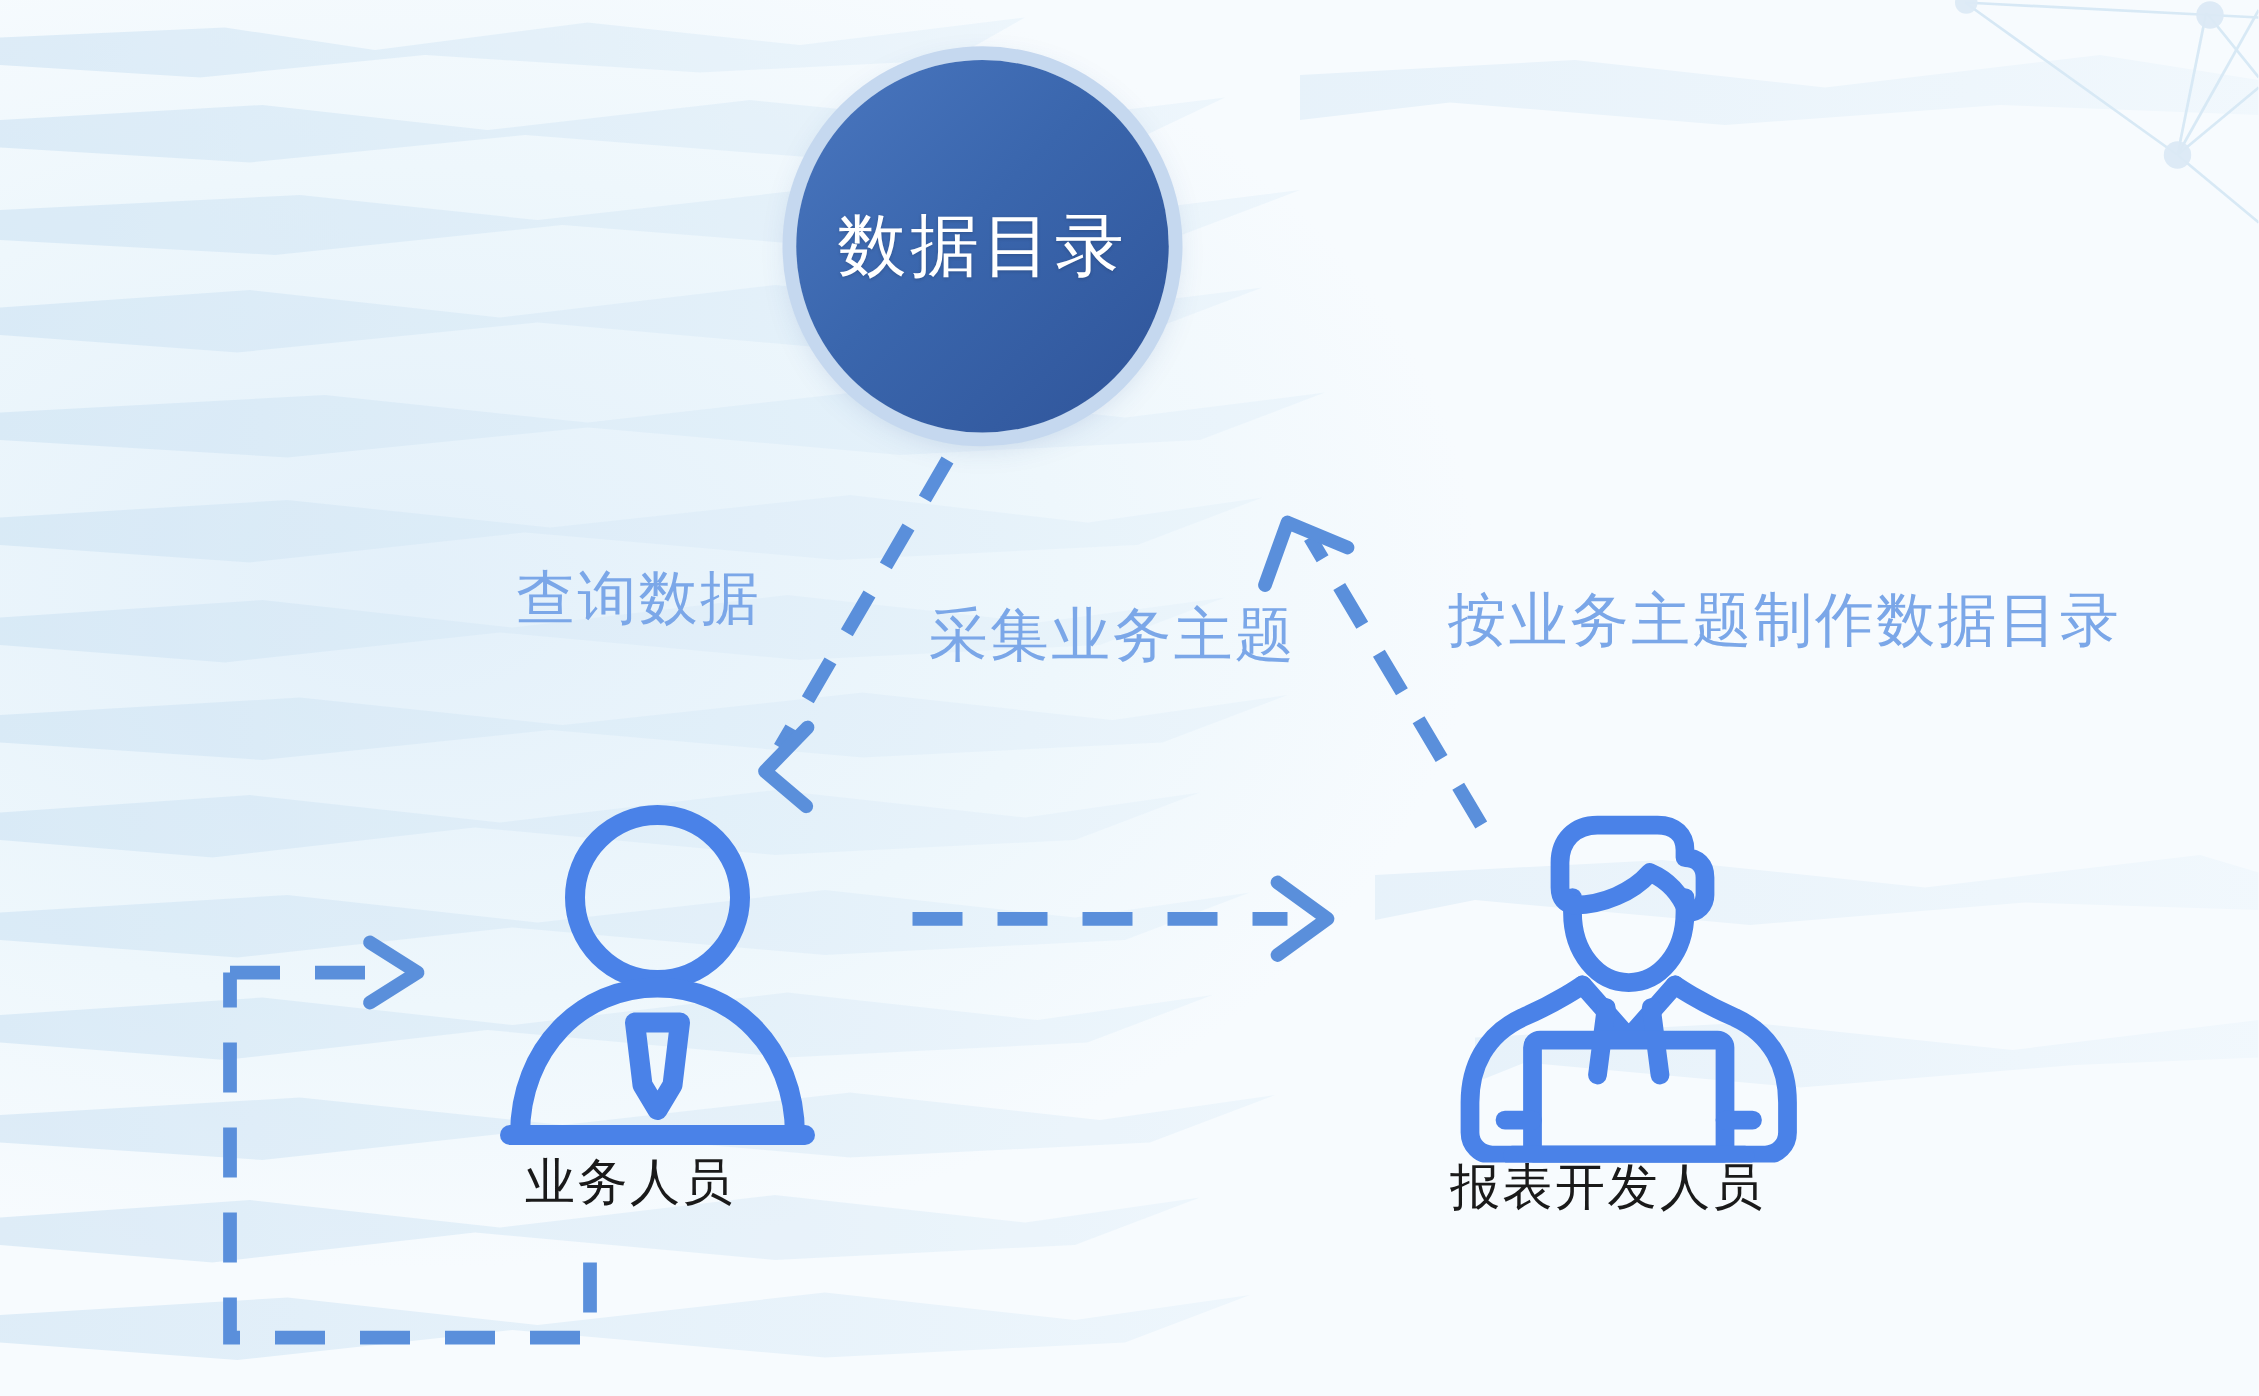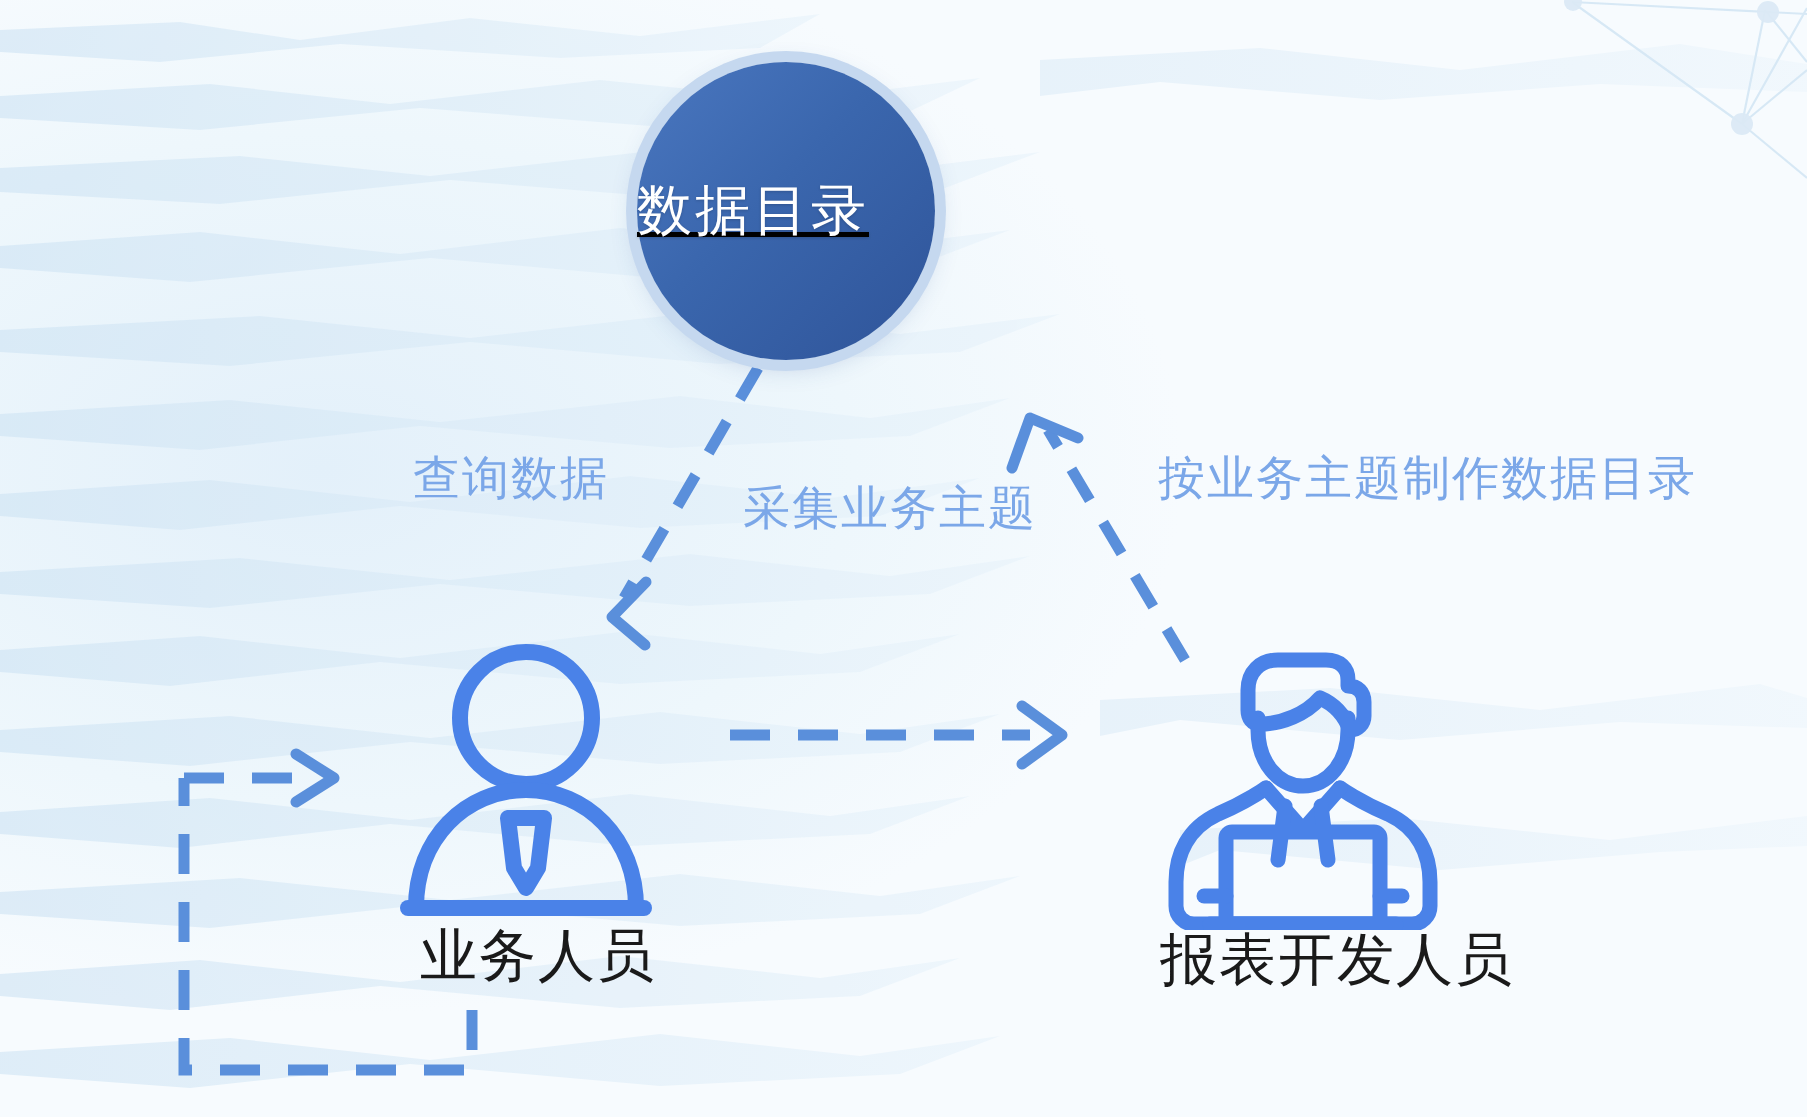--- a/index.html
+++ b/index.html
@@ -28,29 +28,29 @@
       radial-gradient(ellipse 1100px 700px at 18% 42%, #e3f0fa 0%, #eef7fc 48%, #f7fbfe 78%),
       linear-gradient(160deg, #eaf5fc 0%, #f6fbfe 45%, #ffffff 100%);
   }
   .bg-waves { opacity: 1; }
   .bg-net   { opacity: 1; }
 
   
   .hub {
     position: absolute;
     left: 637px;
-    top: 62px;
+    top: 48px;
     width: 298px;
     height: 298px;
     border-radius: 50%;
     background: linear-gradient(135deg, #4a77c0 0%, #3a66ad 45%, #2f5499 100%);
     box-shadow: 0 0 0 11px #c5d8ef, 0 6px 26px rgba(47,84,153,0.25);
     display: flex;
     align-items: center;
-    text-decoration: underline;
+    justify-content: center;
   }
   .hub-label {
     color: #ffffff;
     font-size: 55px;
     letter-spacing: 3px;
     font-weight: 400;
     white-space: nowrap;
     text-shadow: 0 1px 3px rgba(0,0,0,0.18);
   }
 
@@ -60,28 +60,28 @@
     color: #7ba7e8;
     font-size: 47px;
     line-height: 64px;
     letter-spacing: 2px;
     white-space: nowrap;
     font-weight: 400;
   }
   .edge-label.two-line { white-space: normal; }
   #lbl-query    { left: 413px;  top: 446px; }
   #lbl-collect  { left: 716px;  top: 476px; text-align: left; margin-left: 27px; }
-  #lbl-build    { left: 1158px; top: 446px; }
+  #lbl-build    { left: 1158px; top: 464px; }
   #lbl-analyze  { left: 152px;  top: 653px; }
 
   
   .actor-caption {
     position: absolute;
     color: #1a1a1a;
-    font-size: 57px;
+    font-size: 40px;
     letter-spacing: 2px;
     white-space: nowrap;
   }
   #cap-business  { left: 420px;  top: 918px; }
   #cap-developer { left: 1160px; top: 922px; }
 
   
   .overlay {
     position: absolute;
     left: 0; top: 0;

